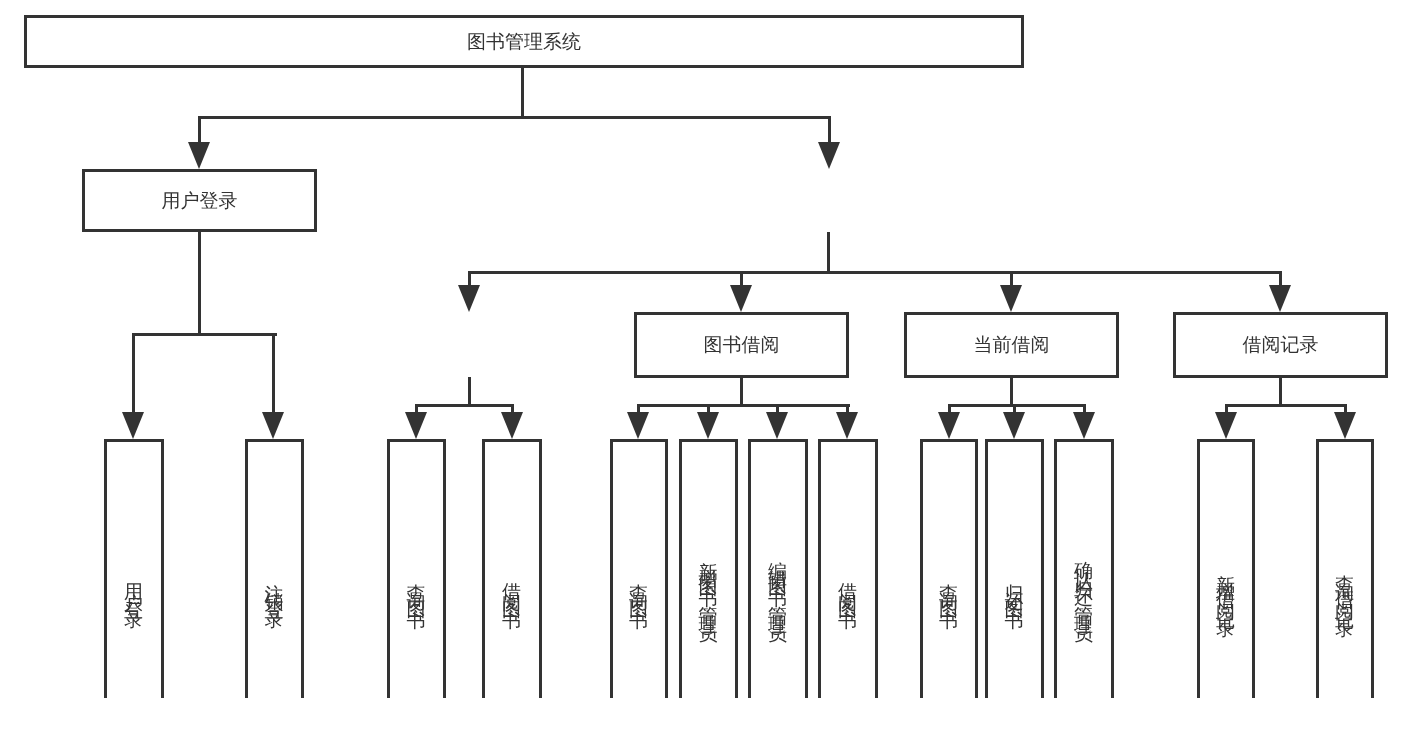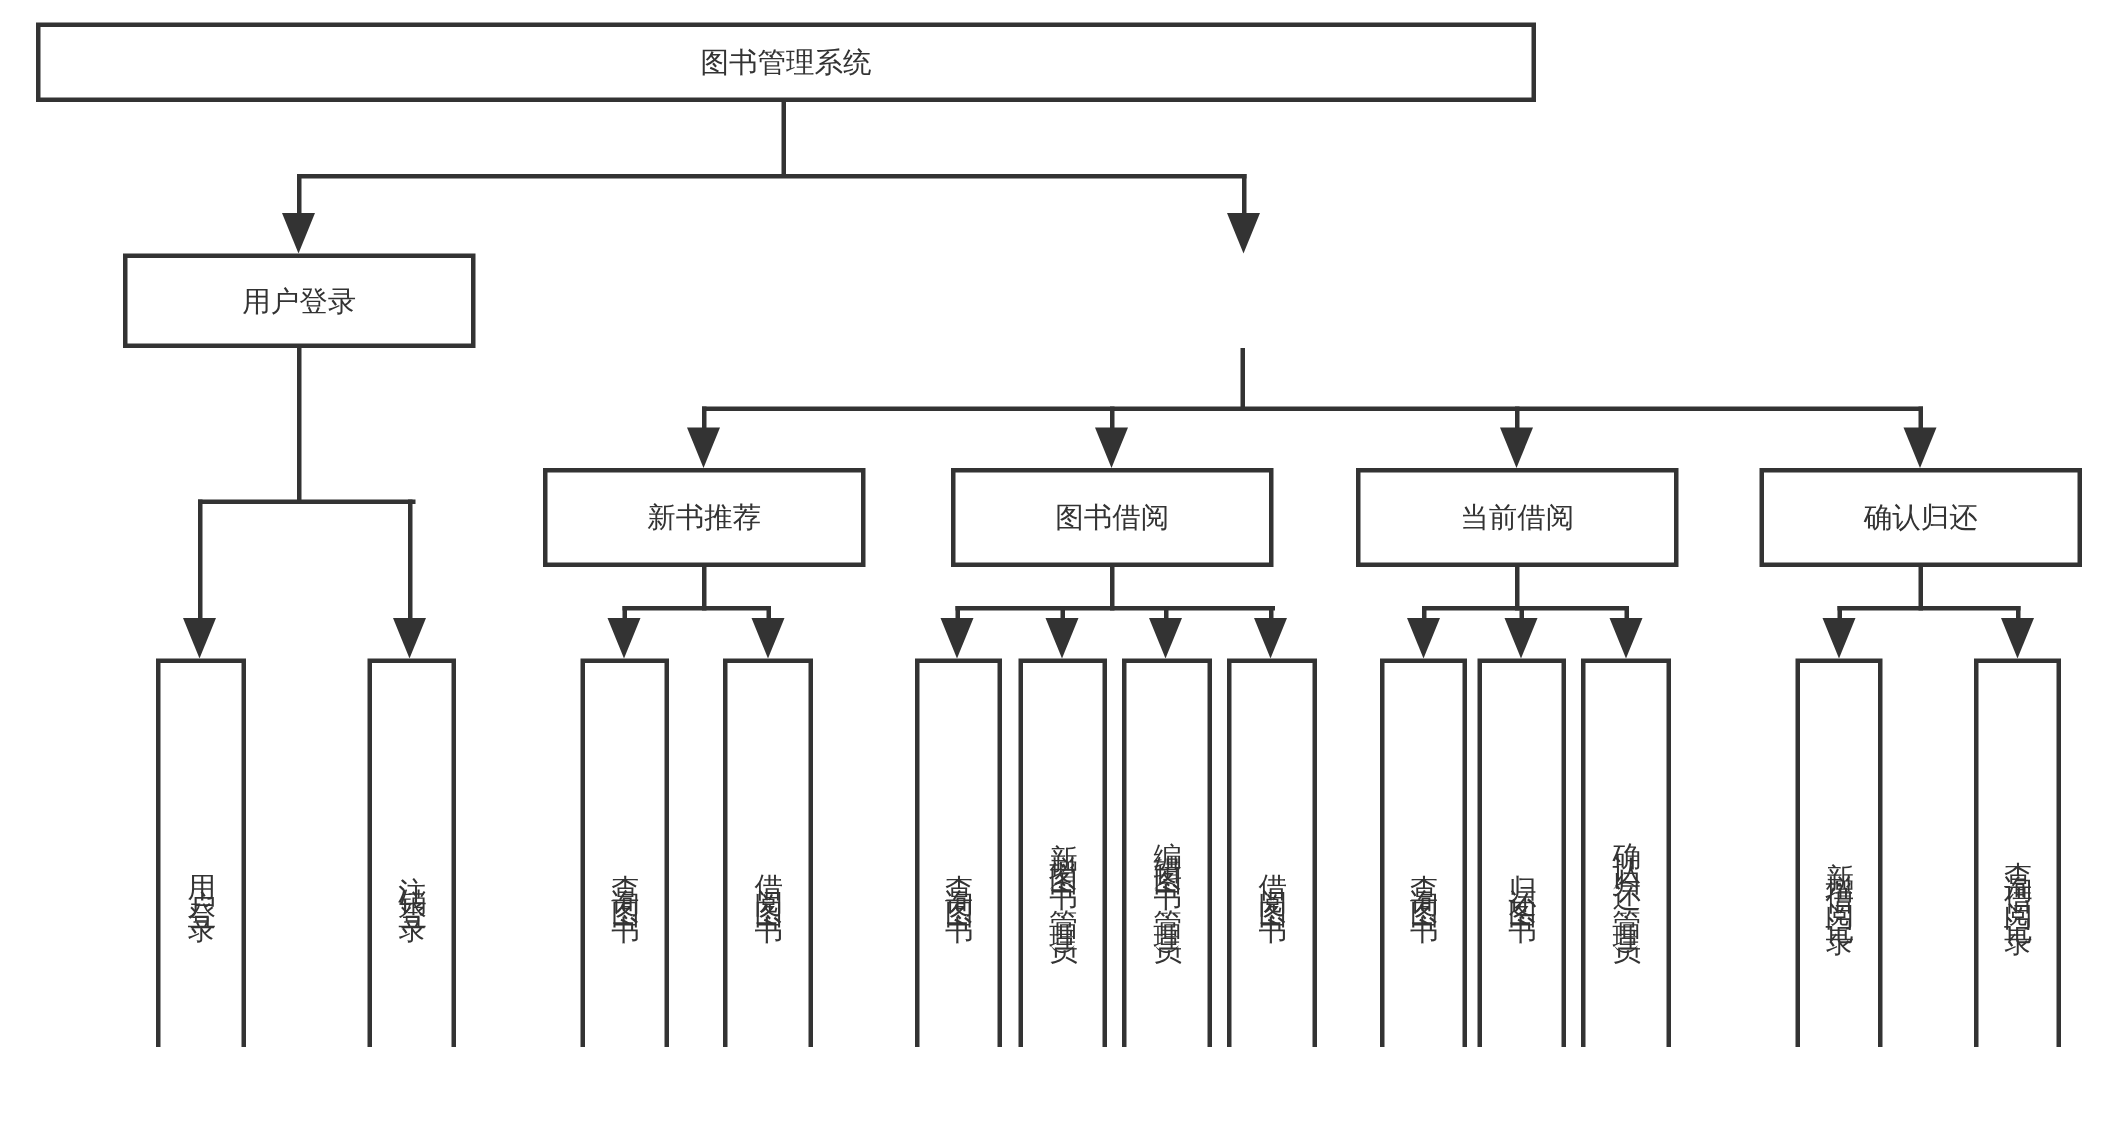--- a/index.html
+++ b/index.html
@@ -34,31 +34,28 @@
 <div id="canvas">
 
   <div class="box" style="left:24px;top:15px;width:1000px;height:53px">
     <span>图书管理系统</span>
   </div>
 
   <div class="box" style="left:82px;top:169px;width:235px;height:63px">
     <span>用户登录</span>
   </div>
 
-  <div class="box" style="left:362px;top:312px;width:215px;height:66px">
-    <span>新书推荐</span>
-  </div>
   <div class="box" style="left:634px;top:312px;width:215px;height:66px">
     <span>图书借阅</span>
   </div>
   <div class="box" style="left:904px;top:312px;width:215px;height:66px">
     <span>当前借阅</span>
   </div>
   <div class="box" style="left:1173px;top:312px;width:215px;height:66px">
-    <span>确认归还</span>
+    <span>借阅记录</span>
   </div>
 
   <div class="box leaf" style="left:104px;top:439px;width:60px;height:294px">
     <span>用户登录</span>
   </div>
   <div class="box leaf" style="left:245px;top:439px;width:59px;height:294px">
     <span>注销登录</span>
   </div>
 
   <div class="box leaf" style="left:387px;top:439px;width:59px;height:294px">

